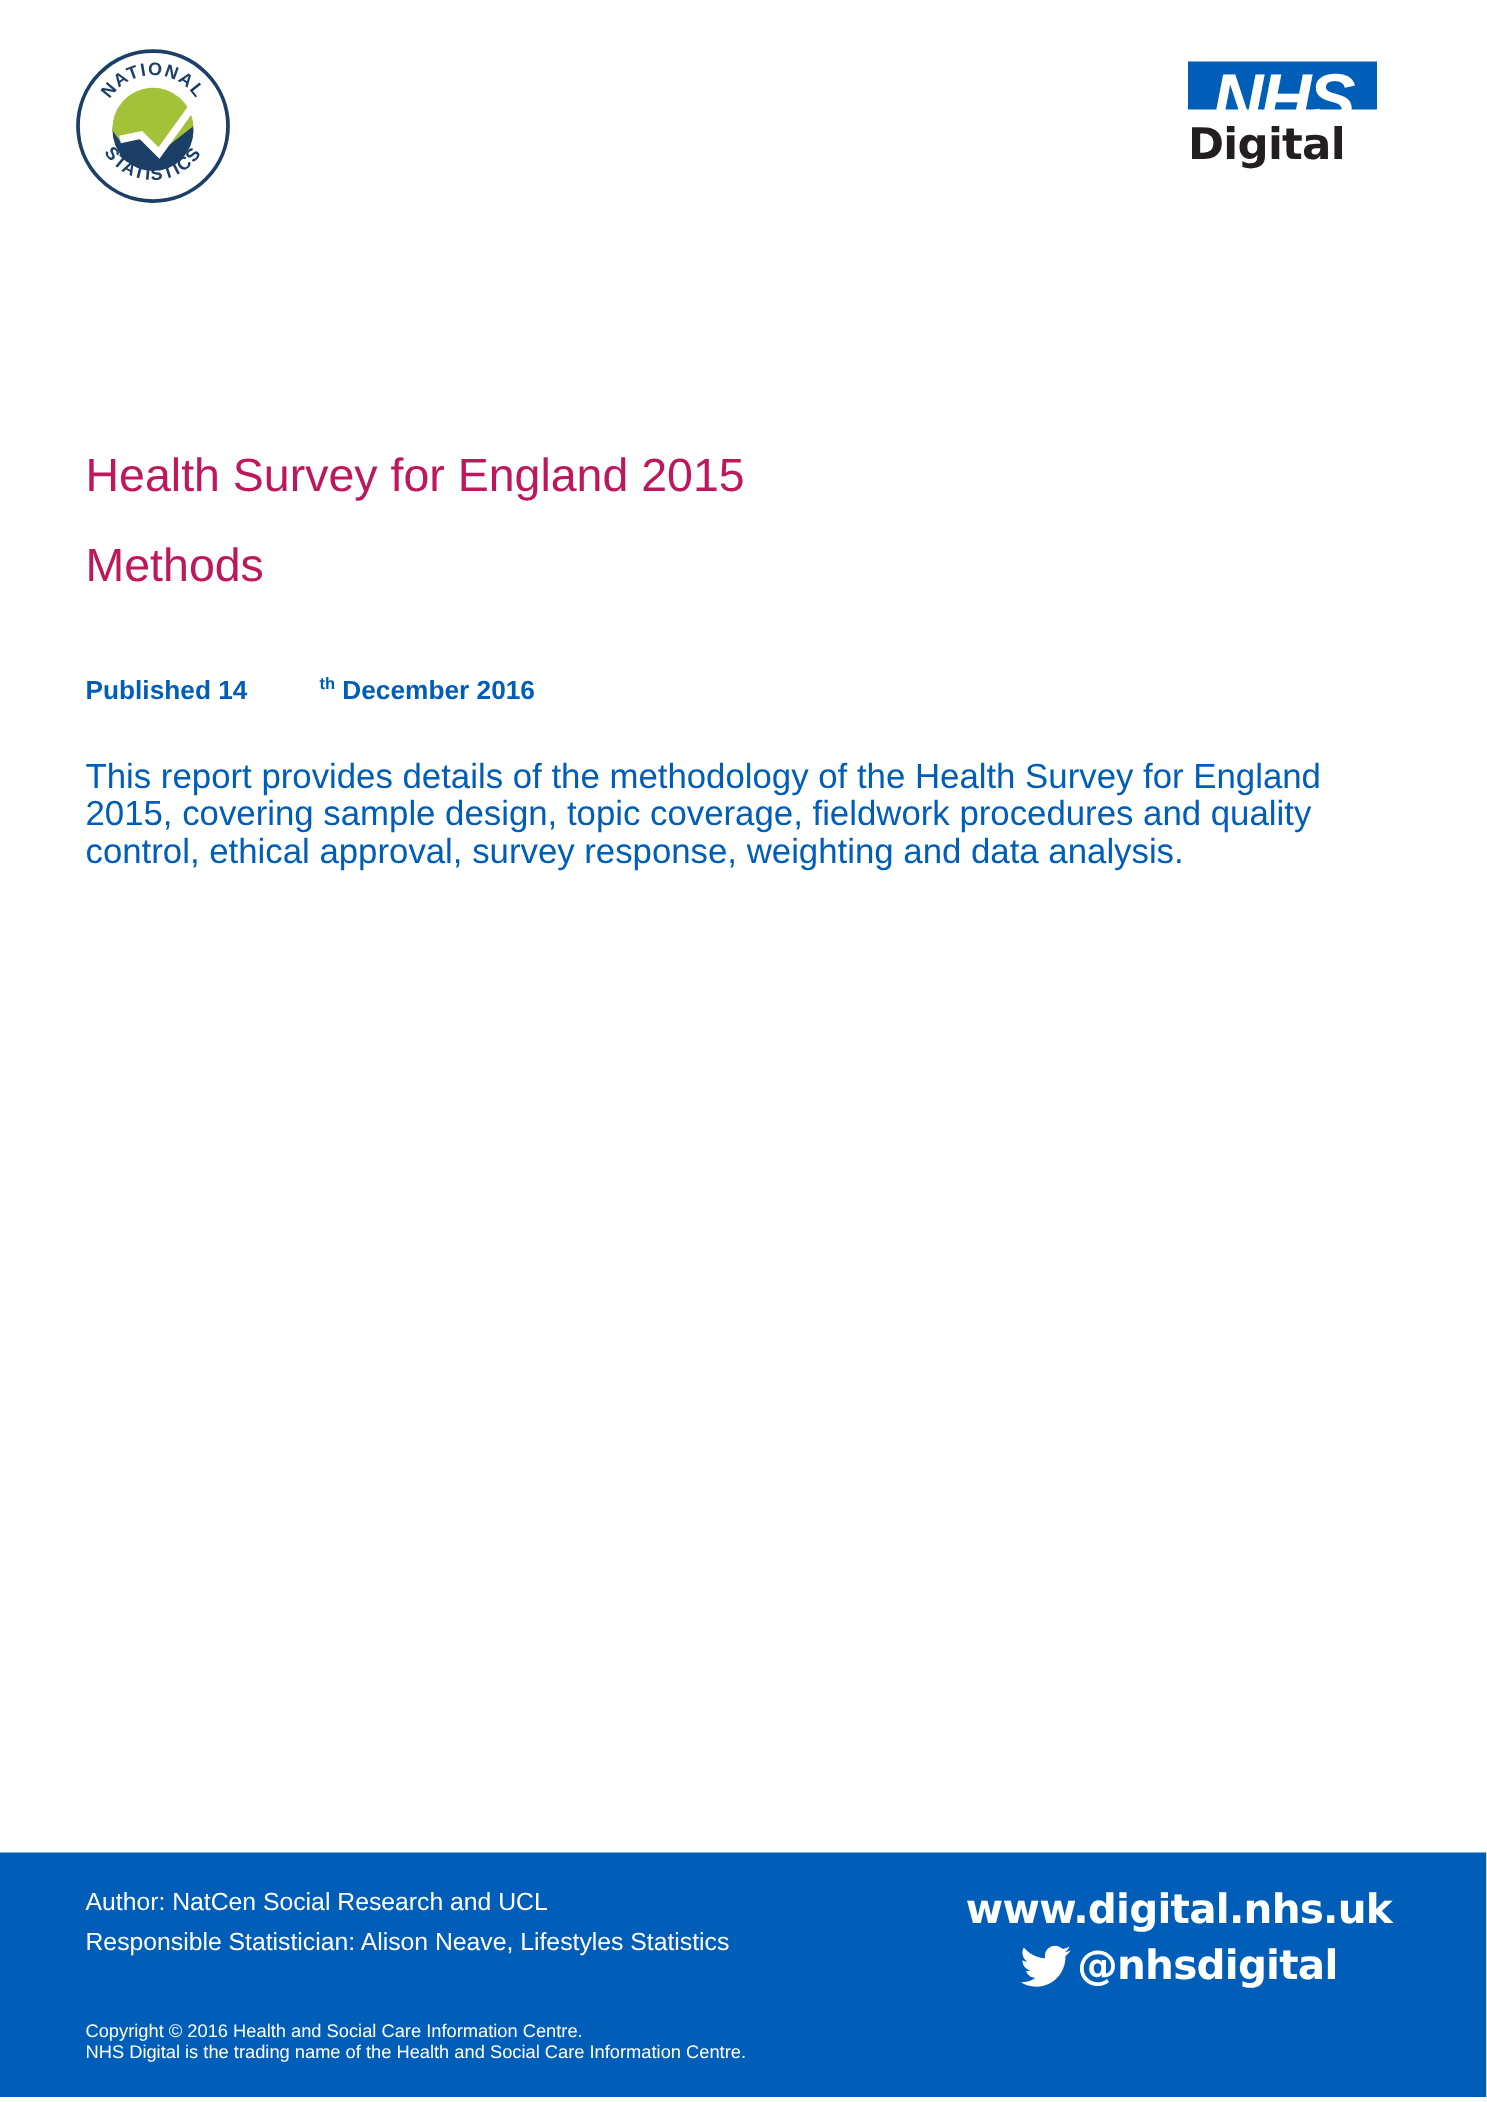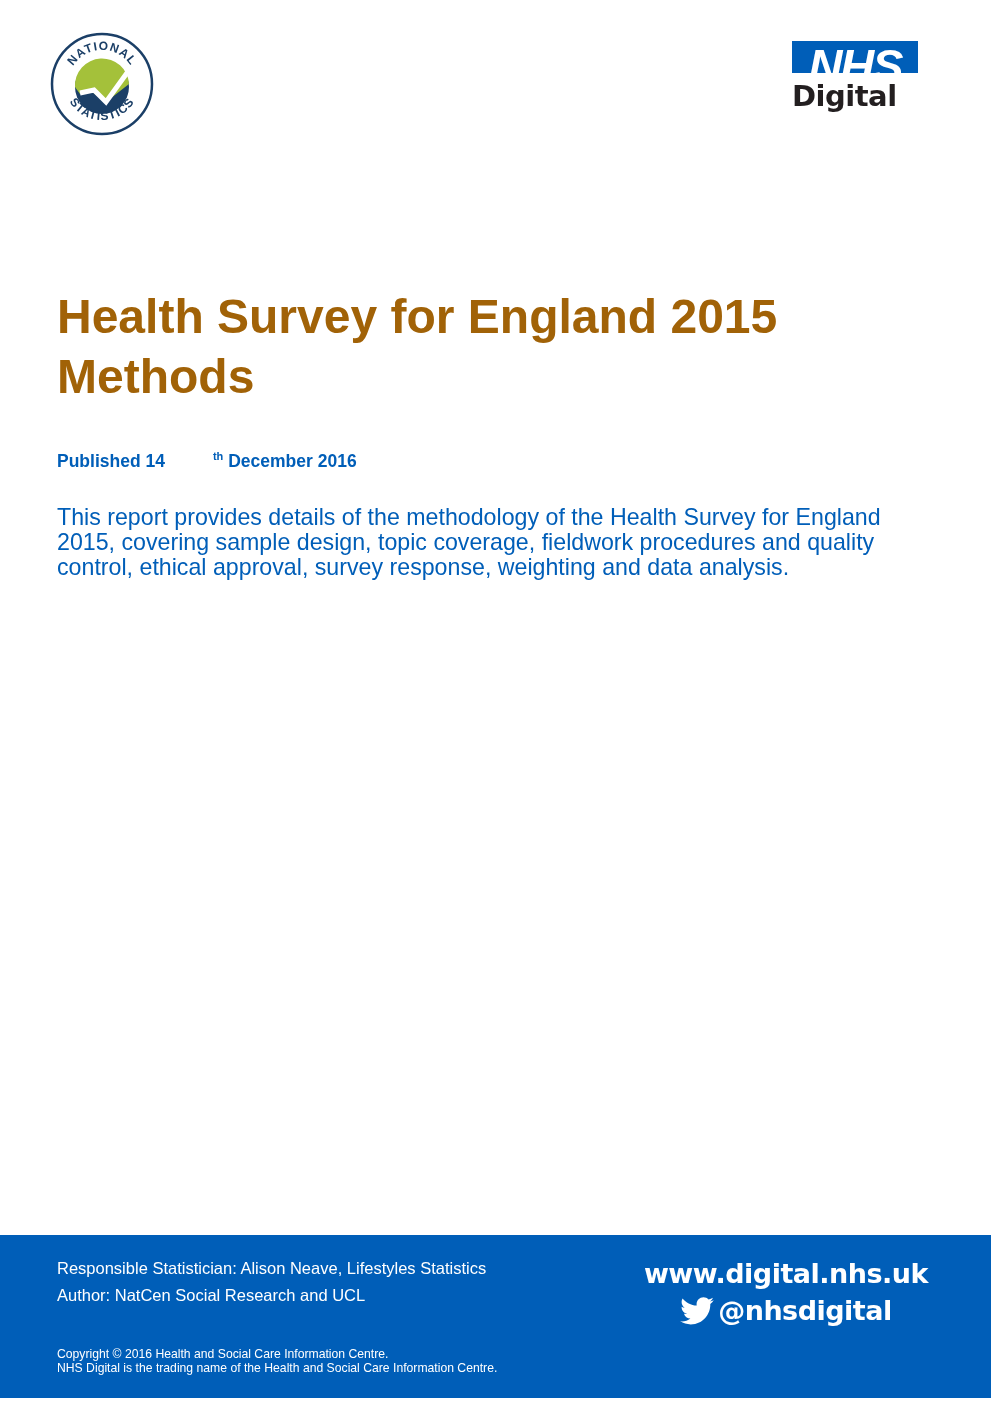--- a/index.html
+++ b/index.html
@@ -7,22 +7,22 @@
   body { position: relative; font-family: "Liberation Sans", sans-serif; }
 
   .ns-logo { position: absolute; left: 50px; top: 32px; width: 104px; height: 104px; }
   .nhs-logo { position: absolute; left: 792px; top: 41px; width: 128px; }
   .nhs-box { width: 126px; height: 32px; background: #005eb8; color: #fff;
     font-family: "Liberation Sans", sans-serif; font-weight: bold; font-style: italic;
     font-size: 47px; line-height: 50px; text-align: center; letter-spacing: -2px; }
   .nhs-digital { text-align: left; font-family: "DejaVu Sans", sans-serif; font-weight: bold;
     font-size: 29px; color: #231f20; margin-top: 6px; letter-spacing: -0.5px; padding-right: 2px; }
 
-  .title { position: absolute; left: 57px; top: 287px; color: #a16207; font-weight: bold;
-    font-size: 48px; line-height: 60px; }
+  .title { position: absolute; left: 57px; top: 287px; color: #be185d; font-weight: normal;
+    font-size: 31px; line-height: 60px; }
   .published { position: absolute; left: 57px; top: 450px; color: #005eb8; font-weight: bold;
     font-size: 17.5px; }
   .published sup { font-size: 11px; vertical-align: 7px; margin-left: 48px; }
   .summary { position: absolute; left: 57px; top: 505px; width: 850px; color: #005eb8;
     font-size: 23.2px; line-height: 25px; }
 
   .footer { position: absolute; left: 0; top: 1235px; width: 991px; height: 163px; background: #005eb8; color: #fff; }
   .footer .meta { position: absolute; left: 57px; top: 20px; font-size: 16.5px; line-height: 27px; }
   .footer .copy { position: absolute; left: 57px; top: 112px; font-size: 12.2px; line-height: 14px; }
   .footer .web { position: absolute; right: 63px; top: 20px; text-align: center;
@@ -61,22 +61,22 @@
   <div>Health Survey for England 2015</div>
   <div>Methods</div>
 </h1>
 
 <div class="published"><span>Published 14</span><sup>th</sup><span> December 2016</span></div>
 
 <p class="summary">This report provides details of the methodology of the Health Survey for England 2015, covering sample design, topic coverage, fieldwork procedures and quality control, ethical approval, survey response, weighting and data analysis.</p>
 
 <div class="footer">
   <div class="meta">
+    <div>Author: NatCen Social Research and UCL</div>
     <div>Responsible Statistician: Alison Neave, Lifestyles Statistics</div>
-    <div>Author: NatCen Social Research and UCL</div>
   </div>
   <div class="copy">
     <div>Copyright © 2016 Health and Social Care Information Centre.</div>
     <div>NHS Digital is the trading name of the Health and Social Care Information Centre.</div>
   </div>
   <div class="web">
     <div>www.digital.nhs.uk</div>
     <div class="twitter-row">
       <svg class="twitter-icon" viewBox="0 0 24 20">
         <path fill="#fff" d="M24 2.4c-.9.4-1.8.7-2.8.8 1-.6 1.8-1.6 2.2-2.7-1 .6-2 1-3.1 1.2C19.3.7 18 .1 16.6.1c-2.7 0-4.9 2.2-4.9 4.9 0 .4 0 .8.1 1.1C7.7 5.9 4.1 4 1.7 1 1.2 1.7 1 2.6 1 3.5c0 1.7.9 3.2 2.2 4.1-.8 0-1.6-.2-2.2-.6v.1c0 2.4 1.7 4.4 3.9 4.8-.4.1-.8.2-1.3.2-.3 0-.6 0-.9-.1.6 2 2.4 3.4 4.6 3.4-1.7 1.3-3.8 2.1-6.1 2.1-.4 0-.8 0-1.2-.1 2.2 1.4 4.8 2.2 7.5 2.2 9.1 0 14-7.5 14-14v-.6c1-.7 1.8-1.6 2.5-2.6z"></path>

